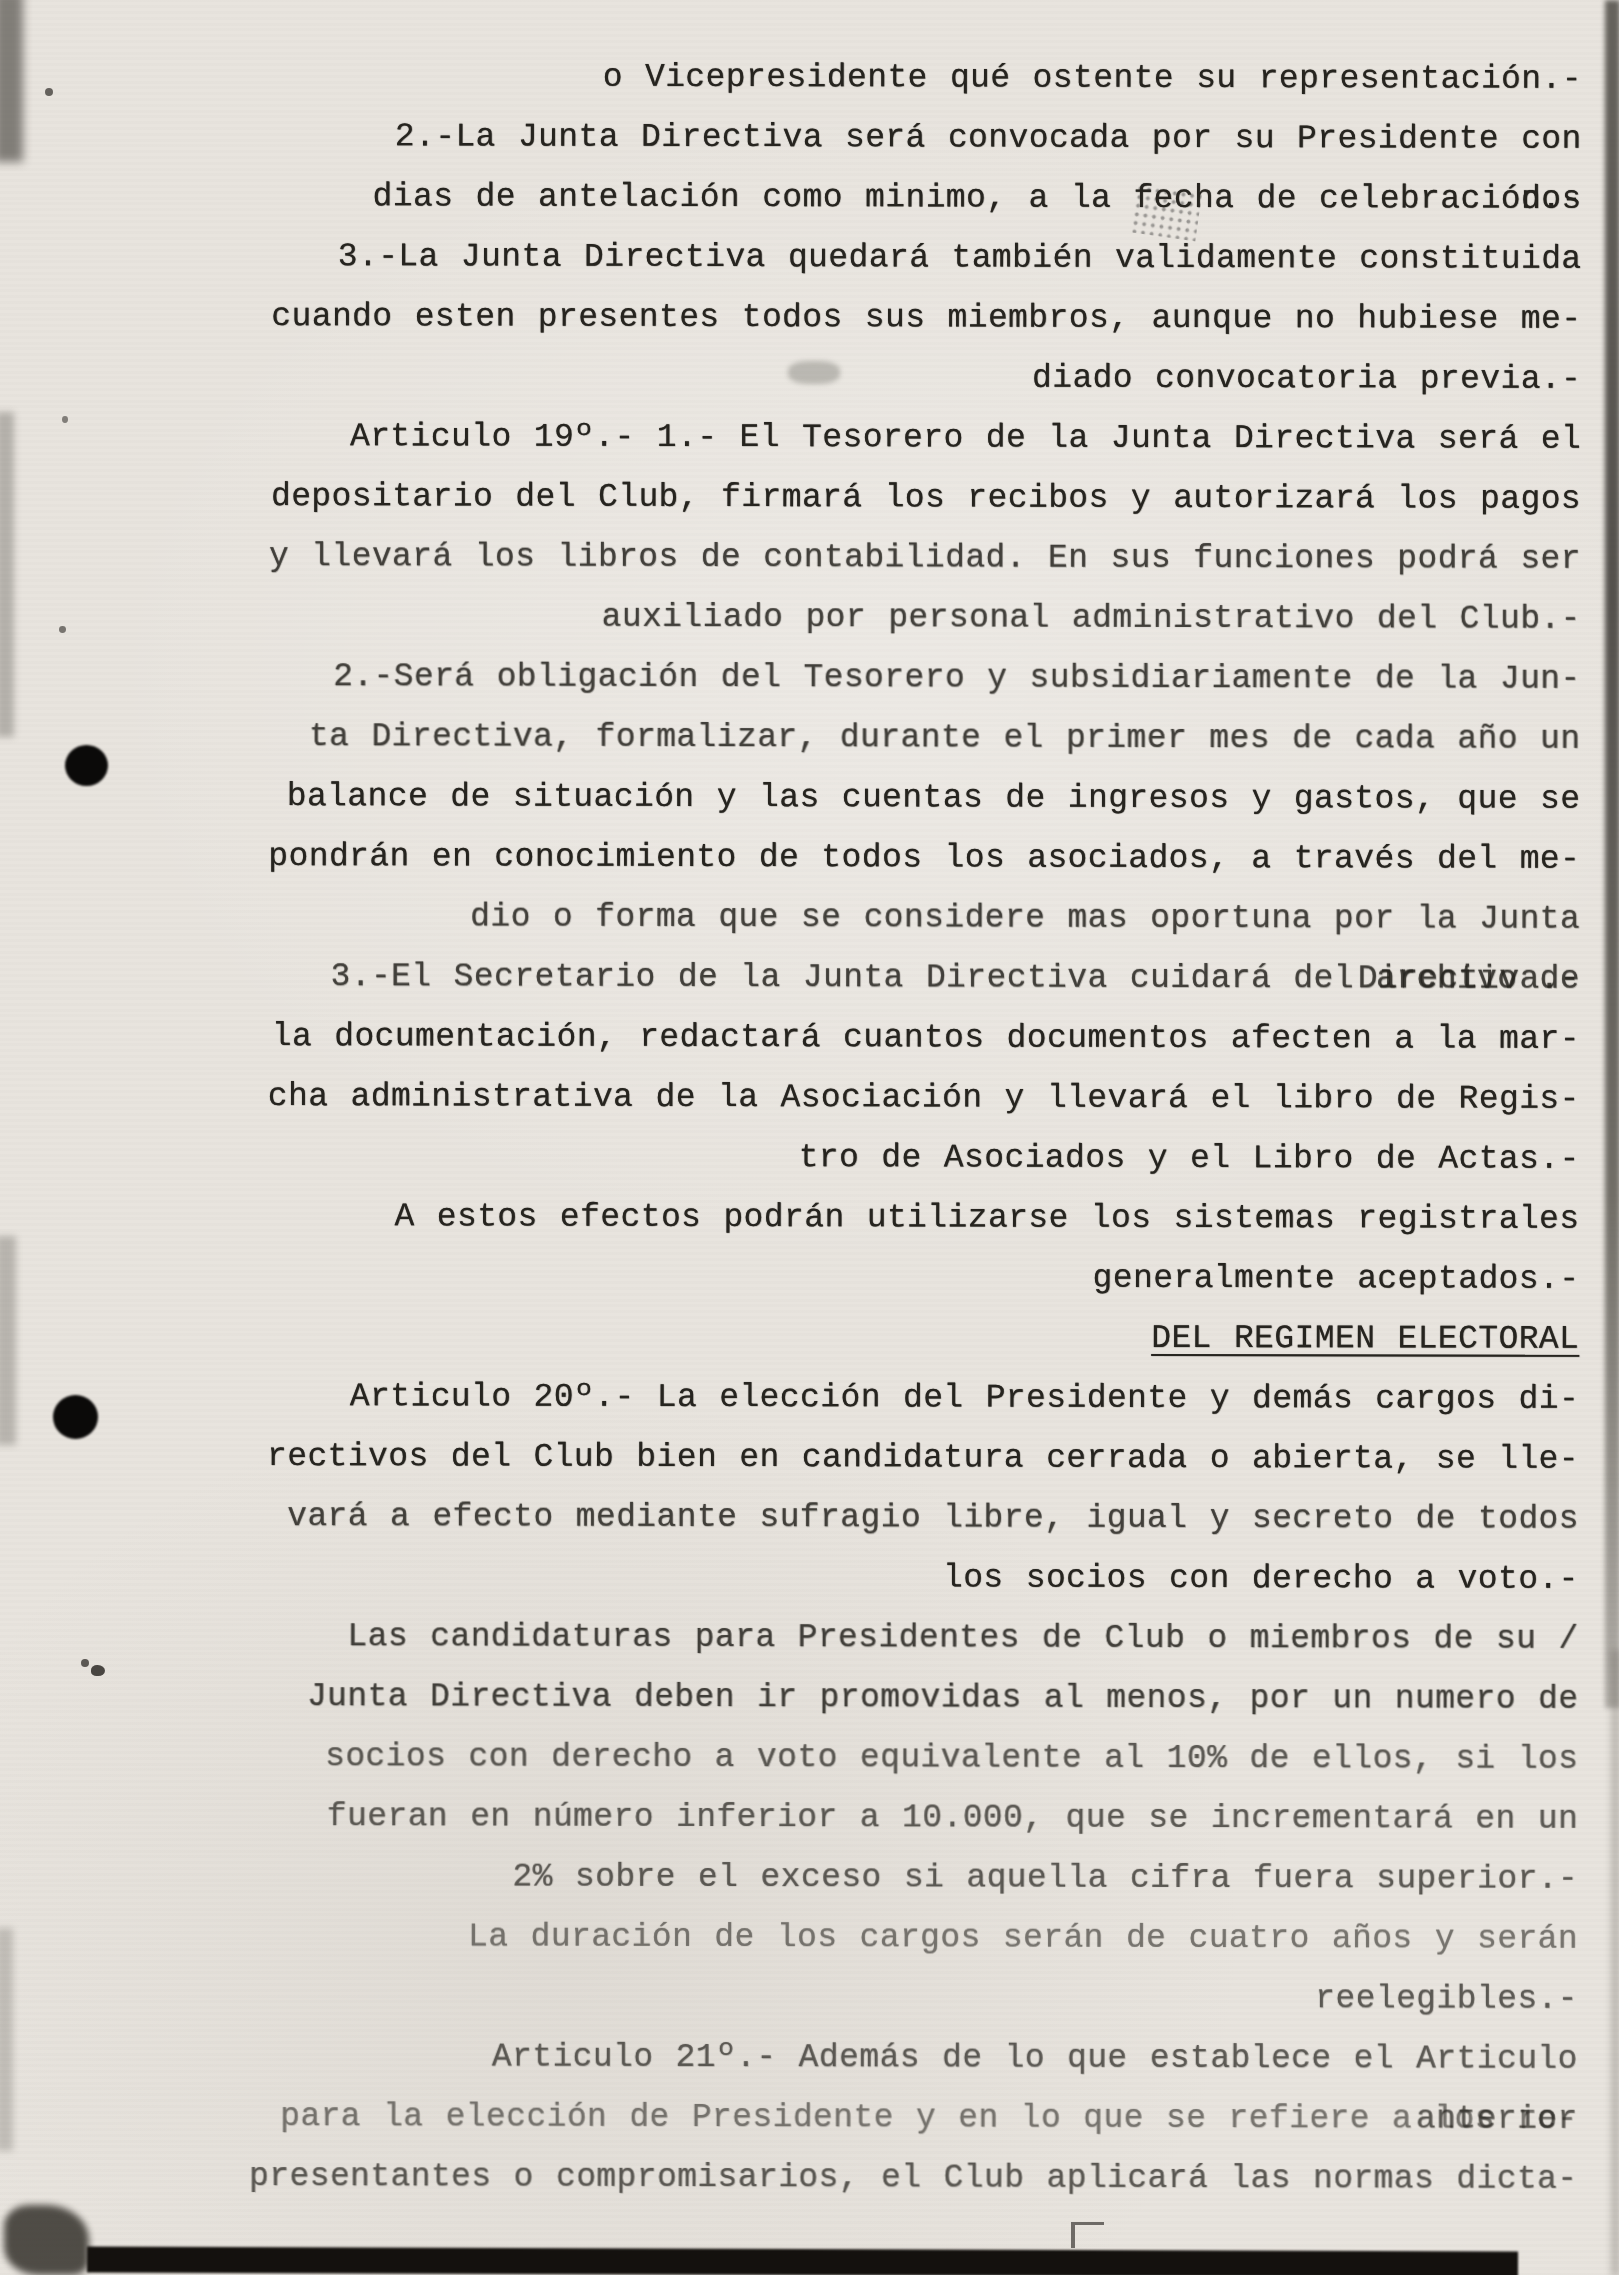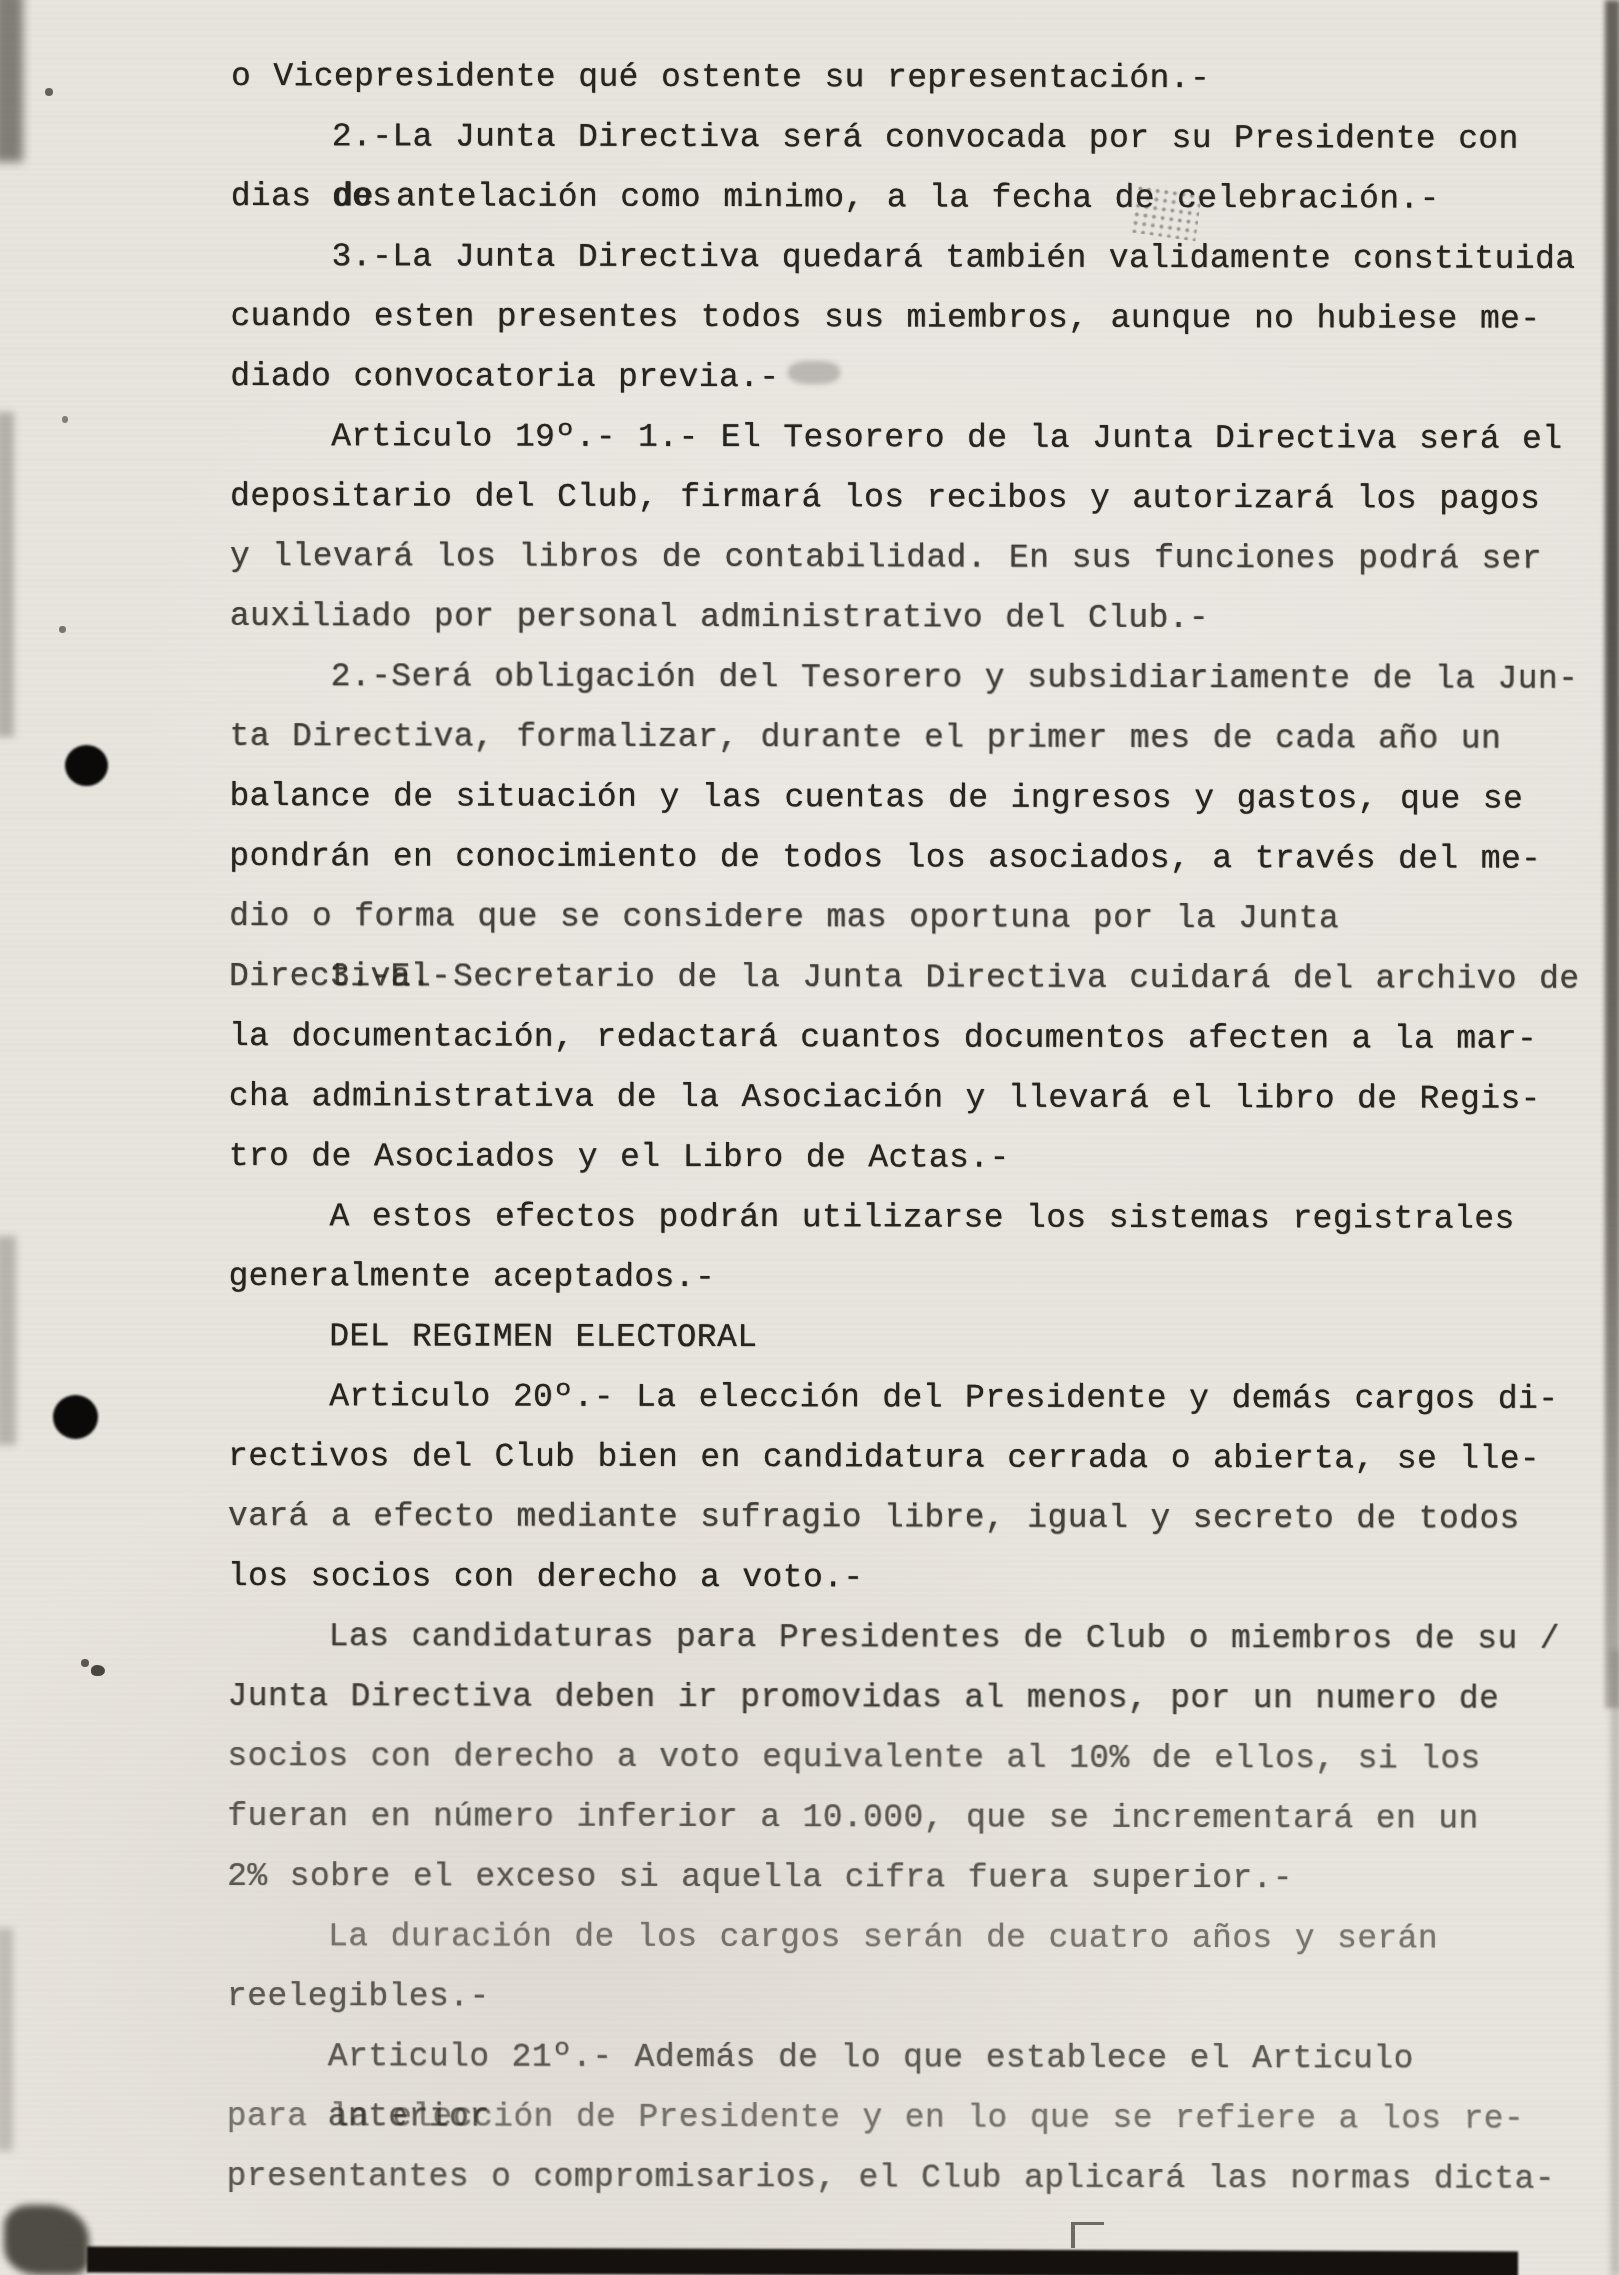--- a/index.html
+++ b/index.html
@@ -7,20 +7,21 @@
     --ink:#26241f;
   }
   html,body{margin:0;padding:0;background:#d8d5cf;}
   .page{
     position:relative;
     width:1620px;
     height:2276px;
     background:var(--paper);
     overflow:hidden;
     font-family:"Liberation Mono","DejaVu Sans Mono",monospace;
+    text-align:right;
   }
   
   .page::before{
     content:"";
     position:absolute;inset:0;z-index:0;pointer-events:none;
     background:
       radial-gradient(1164px 873px at 55% 30%, rgba(255,255,255,.20), transparent 70%),
       radial-gradient(970px 776px at 35% 85%, rgba(170,164,154,.14), transparent 70%),
       repeating-linear-gradient(0deg, rgba(0,0,0,.012) 0 2.9px, rgba(255,255,255,.012) 2.9px 5.8px);
   }
@@ -36,20 +37,21 @@
     font-size:33px;
     line-height:60px;
     letter-spacing:0.4px;
     word-spacing:1.9px;
     white-space:pre-wrap;
     text-shadow:0 0 1px rgba(38,36,31,.65), 0.6px 0.5px 0 rgba(38,36,31,.22);
   }
   .line{height:60px;overflow:visible;}
   .line.indent{padding-left:101px;}
   .line .underline{
+    text-decoration:underline;
     text-decoration-thickness:2.4px;
     text-underline-offset:6.8px;
   }
   .line.fade1{opacity:.86;filter:blur(0.2px);}
   .line.fade2{opacity:.72;filter:blur(0.4px);}
   .line.fade3{opacity:.58;filter:blur(0.7px);}
 
   
   .artifact{position:absolute;pointer-events:none;}
   .hole{background:#0b0a09;border-radius:50%;filter:blur(1px);z-index:3;}

